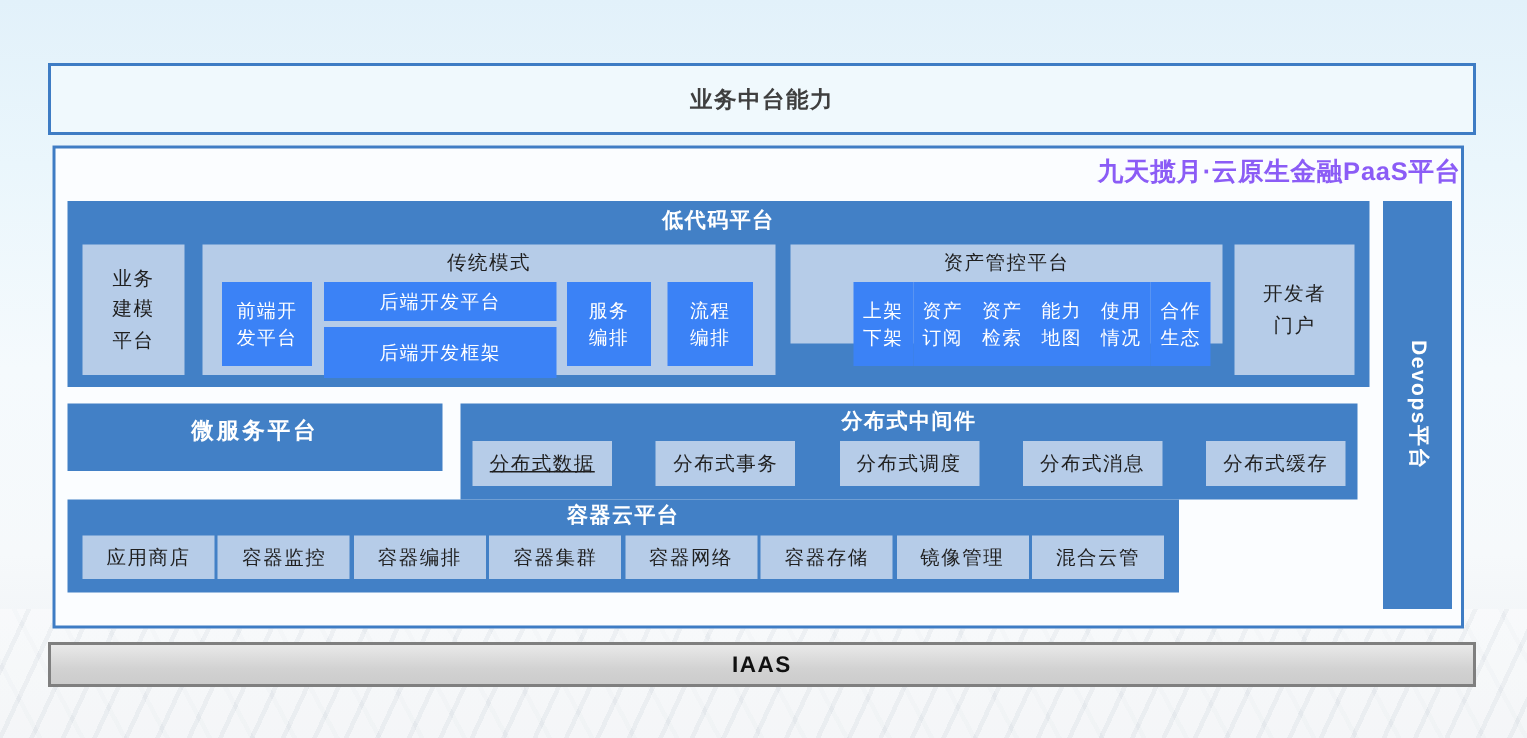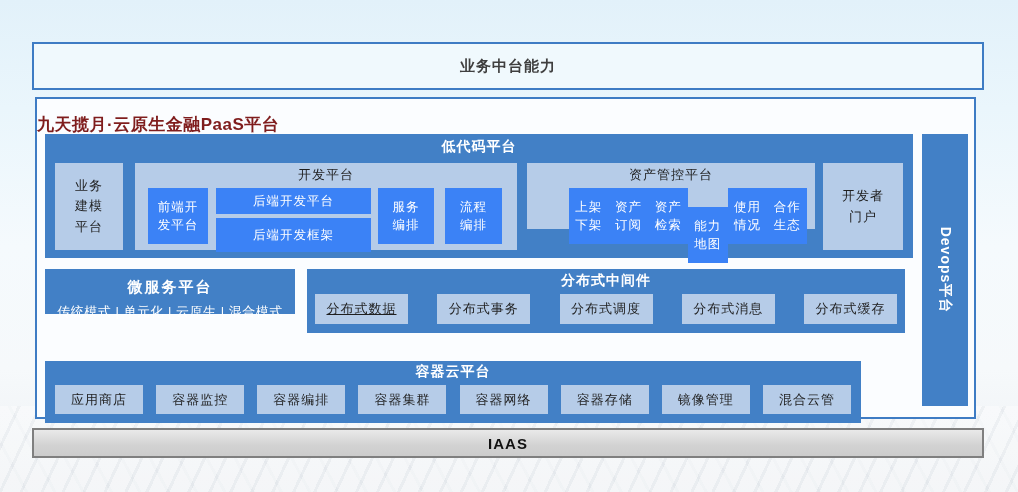--- a/index.html
+++ b/index.html
@@ -21,22 +21,22 @@
     left:32px; top:42px; width:952px; height:48px;
     border:2px solid #3e7cc4; background:#f0f9fd;
     display:flex; align-items:center; justify-content:center;
     font-size:15px; font-weight:bold; color:#3f3f3f; letter-spacing:1px;
   }
   .main-box {
     left:35px; top:97px; width:941px; height:322px;
     border:2px solid #3e7cc4; background:#fbfdff;
   }
   .main-title {
-    position:absolute; left:0; top:14px; width:100%; text-align:left;
-    font-size:17px; font-weight:bold; color:#7f1d1d; letter-spacing:.5px;
+    position:absolute; left:0; top:4px; width:100%; text-align:right;
+    font-size:17px; font-weight:bold; color:#8b5cf6; letter-spacing:.5px;
   }
   .section { position:absolute; background:#4280c6; }
   .section-title {
     position:absolute; left:0; width:100%; text-align:center;
     color:#fff; font-weight:bold; font-size:14px; letter-spacing:1px;
   }
   .light-box { position:absolute; background:#b6cce8; color:#1f1f1f; }
   .group-title {
     position:absolute; left:0; top:3px; width:100%; text-align:center;
     font-size:13px; color:#1f1f1f; letter-spacing:1px;
@@ -89,21 +89,21 @@
     <div class="section" style="left:8px; top:35px; width:868px; height:124px;">
       <div class="section-title" style="top:4px;">低代码平台</div>
 
       <div class="light-box center-col" style="left:10px; top:29px; width:68px; height:87px; font-size:13px; line-height:1.55; letter-spacing:1px;">
         <span class="line">业务</span>
         <span class="line">建模</span>
         <span class="line">平台</span>
       </div>
 
       <div class="light-box" style="left:90px; top:29px; width:382px; height:87px;">
-        <div class="group-title">开发平台</div>
+        <div class="group-title">传统模式</div>
         <div class="blue-item" style="left:13px; top:25px; width:60px; height:56px;">
           <span class="line">前端开</span>
           <span class="line">发平台</span>
         </div>
         <div class="blue-item" style="left:81px; top:25px; width:155px; height:26px;">
           <span>后端开发平台</span>
         </div>
         <div class="blue-item" style="left:81px; top:55px; width:155px; height:34px;">
           <span>后端开发框架</span>
         </div>
@@ -125,21 +125,21 @@
             <span class="line">下架</span>
           </div>
           <div class="blue-item" style="position:relative; width:42px; height:56px;">
             <span class="line">资产</span>
             <span class="line">订阅</span>
           </div>
           <div class="blue-item" style="position:relative; width:42px; height:56px;">
             <span class="line">资产</span>
             <span class="line">检索</span>
           </div>
-          <div class="blue-item" style="position:relative; width:42px; height:56px;margin-top:19px;">
+          <div class="blue-item" style="position:relative; width:42px; height:56px;">
             <span class="line">能力</span>
             <span class="line">地图</span>
           </div>
           <div class="blue-item" style="position:relative; width:42px; height:56px;">
             <span class="line">使用</span>
             <span class="line">情况</span>
           </div>
           <div class="blue-item" style="position:relative; width:42px; height:56px;">
             <span class="line">合作</span>
             <span class="line">生态</span>
@@ -148,35 +148,34 @@
       </div>
 
       <div class="light-box center-col" style="left:778px; top:29px; width:80px; height:87px; font-size:13px; line-height:1.6; letter-spacing:1px;">
         <span class="line">开发者</span>
         <span class="line">门户</span>
       </div>
     </div>
 
     <div class="section" style="left:8px; top:170px; width:250px; height:45px;">
       <div class="micro-title">微服务平台</div>
-      <div class="micro-sub">传统模式 | 单元化 | 云原生 | 混合模式</div>
     </div>
 
     <div class="section" style="left:270px; top:170px; width:598px; height:64px;">
       <div class="section-title" style="top:3px;">分布式中间件</div>
       <div class="row" style="left:8px; right:8px; top:25px; height:30px;">
         <div class="light-item" style="width:93px;text-decoration:underline;">分布式数据</div>
         <div class="light-item" style="width:93px;">分布式事务</div>
         <div class="light-item" style="width:93px;">分布式调度</div>
         <div class="light-item" style="width:93px;">分布式消息</div>
         <div class="light-item" style="width:93px;">分布式缓存</div>
       </div>
     </div>
 
-    <div class="section" style="left:8px; top:262px; width:816px; height:62px;">
+    <div class="section" style="left:8px; top:234px; width:741px; height:62px;">
       <div class="section-title" style="top:2px;">容器云平台</div>
       <div class="row" style="left:10px; right:10px; top:24px; height:29px;">
         <div class="light-item" style="width:88px;">应用商店</div>
         <div class="light-item" style="width:88px;">容器监控</div>
         <div class="light-item" style="width:88px;">容器编排</div>
         <div class="light-item" style="width:88px;">容器集群</div>
         <div class="light-item" style="width:88px;">容器网络</div>
         <div class="light-item" style="width:88px;">容器存储</div>
         <div class="light-item" style="width:88px;">镜像管理</div>
         <div class="light-item" style="width:88px;">混合云管</div>

